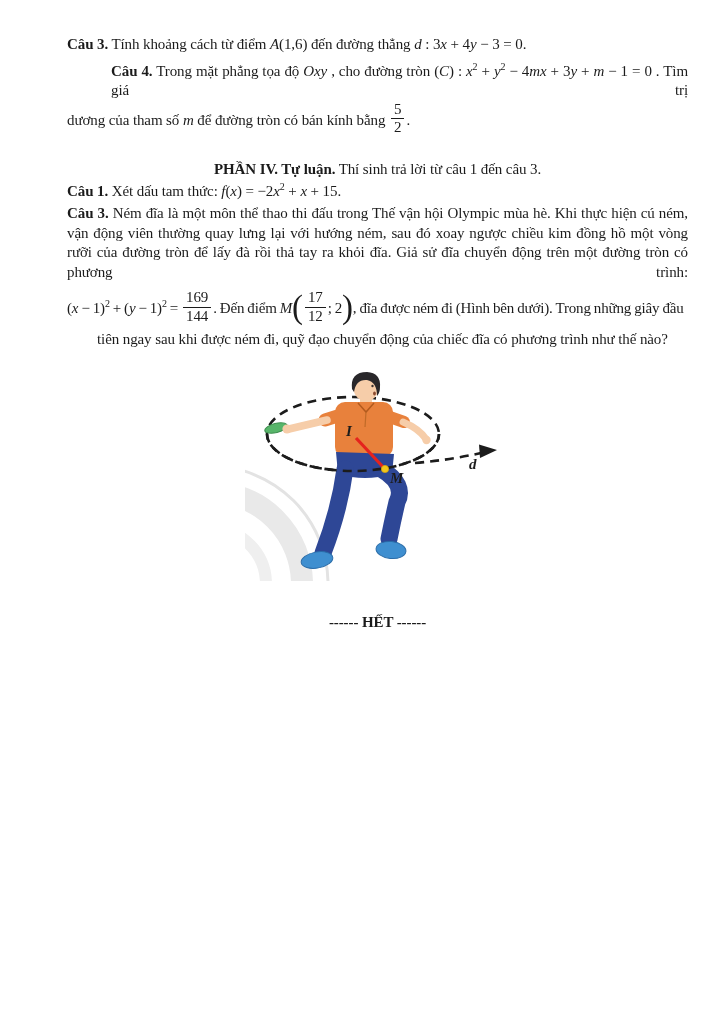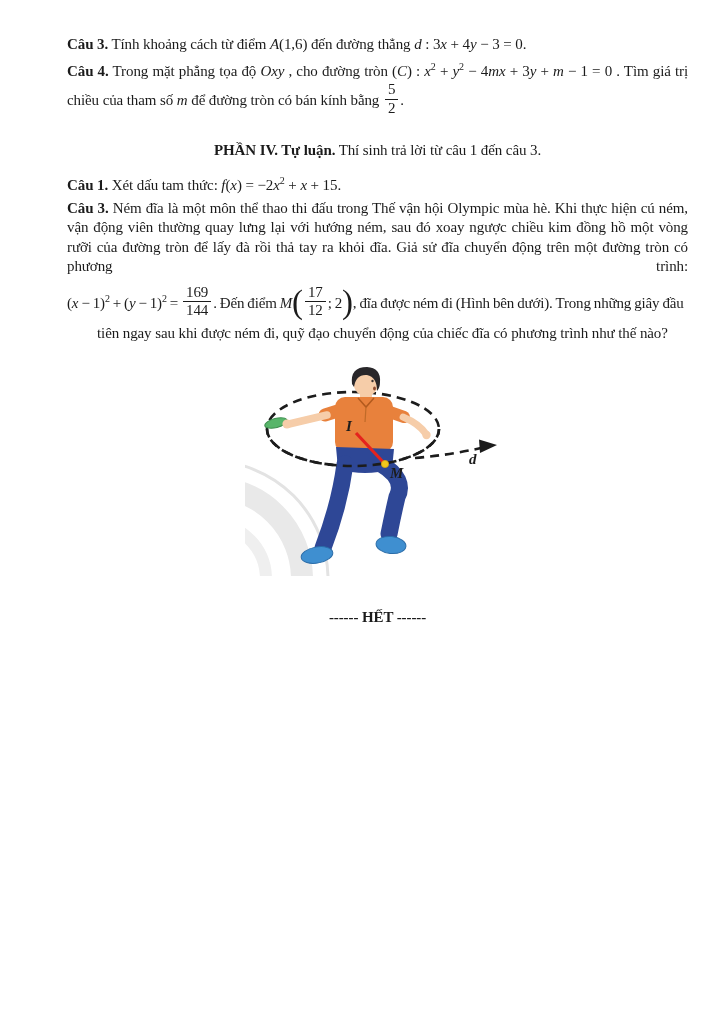--- a/index.html
+++ b/index.html
@@ -10,45 +10,45 @@
   }
   .content{position:absolute;left:67px;top:35px;width:621px;}
   .para{line-height:19.5px;}
   .seg-b{font-weight:700;}
   .seg-i{font-style:italic;}
   sup{font-size:10px;line-height:0;}
   .frac{display:inline-block;vertical-align:middle;text-align:center;line-height:1.05;margin:0 2px;transform:translateY(-2px);}
   .frac .num{display:block;padding:0 3px 1px;border-bottom:1.2px solid #1b1b1b;}
   .frac .den{display:block;padding:1px 3px 0;}
   .seg-bp{display:inline-block;font-size:33px;line-height:0;vertical-align:middle;transform:translateY(-2px);font-weight:400;}
-  #p-s3c4a{margin-top:7px;text-align:justify;text-align-last:justify;}
+  #p-s3c4a{margin-top:7px;text-align:justify;text-align-last:justify;margin-left:44px;}
   #p-s3c4b{margin-top:3px;}
   #p-s4h{margin-top:22px;text-align:center;}
-  #p-s4c1{margin-top:16px;}
+  #p-s4c1{margin-top:2px;}
   #p-s4c2{margin-top:3px;}
   #p-s4c3a{margin-top:3px;text-align:justify;text-align-last:justify;}
   #p-s4c3b{margin-top:10px;word-spacing:-0.6px;letter-spacing:-0.15px;}
   #p-s4c3c{margin-top:3px;margin-left:30px;}
   .figure-wrap{position:relative;width:260px;height:212px;margin:20px 0 0 178px;}
   .fig-label{font-family:"Liberation Serif","DejaVu Serif",serif;font-style:italic;font-weight:700;font-size:15px;fill:#1c1c1c;}
   .end-marker{margin-top:32px;text-align:center;font-weight:700;line-height:19px;}
   .footer{
     position:absolute;left:59px;right:35px;top:974px;border-top:1.6px solid #3d3d3d;
     display:flex;justify-content:space-between;padding-top:14px;line-height:18px;text-align:center;
   }
 </style>
 </head>
 <body>
 
 <div class="page">
   <div class="content">
 
     <div class="para" id="p-s3c3"><span class="seg-b">Câu 3.</span><span> Tính khoảng cách từ điểm </span><span class="seg-i">A</span><span>(1,6)  đến đường thẳng </span><span class="seg-i">d</span><span> : 3</span><span class="seg-i">x</span><span> + 4</span><span class="seg-i">y</span><span> − 3 = 0.</span></div>
     <div class="para" id="p-s3c4a"><span class="seg-b">Câu 4.</span><span> Trong mặt phẳng tọa độ </span><span class="seg-i">Oxy</span><span> , cho đường tròn (</span><span class="seg-i">C</span><span>) : </span><span class="seg-i">x</span><sup>2</sup><span> + </span><span class="seg-i">y</span><sup>2</sup><span> − 4</span><span class="seg-i">mx</span><span> + 3</span><span class="seg-i">y</span><span> + </span><span class="seg-i">m</span><span> − 1 = 0 . Tìm giá trị</span></div>
-    <div class="para" id="p-s3c4b"><span>chiều của tham số </span><span class="seg-i">m</span><span> để đường tròn có bán kính bằng </span><span class="frac"><span class="num">5</span><span class="den">2</span></span><span>.</span></div>
+    <div class="para" id="p-s3c4b"><span>dương của tham số </span><span class="seg-i">m</span><span> để đường tròn có bán kính bằng </span><span class="frac"><span class="num">5</span><span class="den">2</span></span><span>.</span></div>
 
     <div class="para" id="p-s4h"><span class="seg-b">PHẦN IV. Tự luận.</span><span> Thí sinh trả lời từ câu 1 đến câu 3.</span></div>
     <div class="para" id="p-s4c1"><span class="seg-b">Câu 1.</span><span> Xét dấu tam thức: </span><span class="seg-i">f</span><span>(</span><span class="seg-i">x</span><span>) = −2</span><span class="seg-i">x</span><sup>2</sup><span> + </span><span class="seg-i">x</span><span> + 15.</span></div>
     <div class="para" id="p-s4c3a"><span class="seg-b">Câu 3.</span><span> Ném đĩa là một môn thể thao thi đấu trong Thế vận hội Olympic mùa hè. Khi thực hiện cú ném, vận động viên thường quay lưng lại với hướng ném, sau đó xoay ngược chiều kim đồng hồ một vòng rưỡi của đường tròn để lấy đà rồi thả tay ra khỏi đĩa. Giả sử đĩa chuyển động trên một đường tròn có phương trình:</span></div>
     <div class="para" id="p-s4c3b"><span>(</span><span class="seg-i">x</span><span> − 1)</span><sup>2</sup><span> + (</span><span class="seg-i">y</span><span> − 1)</span><sup>2</sup><span> = </span><span class="frac"><span class="num">169</span><span class="den">144</span></span><span>. Đến điểm </span><span class="seg-i">M</span><span class="seg-bp">(</span><span class="frac"><span class="num">17</span><span class="den">12</span></span><span>; 2</span><span class="seg-bp">)</span><span>, đĩa được ném đi (Hình bên dưới). Trong những giây đầu</span></div>
     <div class="para" id="p-s4c3c"><span>tiên ngay sau khi được ném đi, quỹ đạo chuyển động của chiếc đĩa có phương trình như thế nào?</span></div>
 
     <div class="figure-wrap">
       <svg width="260" height="212" viewBox="0 0 260 212" xmlns="http://www.w3.org/2000/svg">
 

